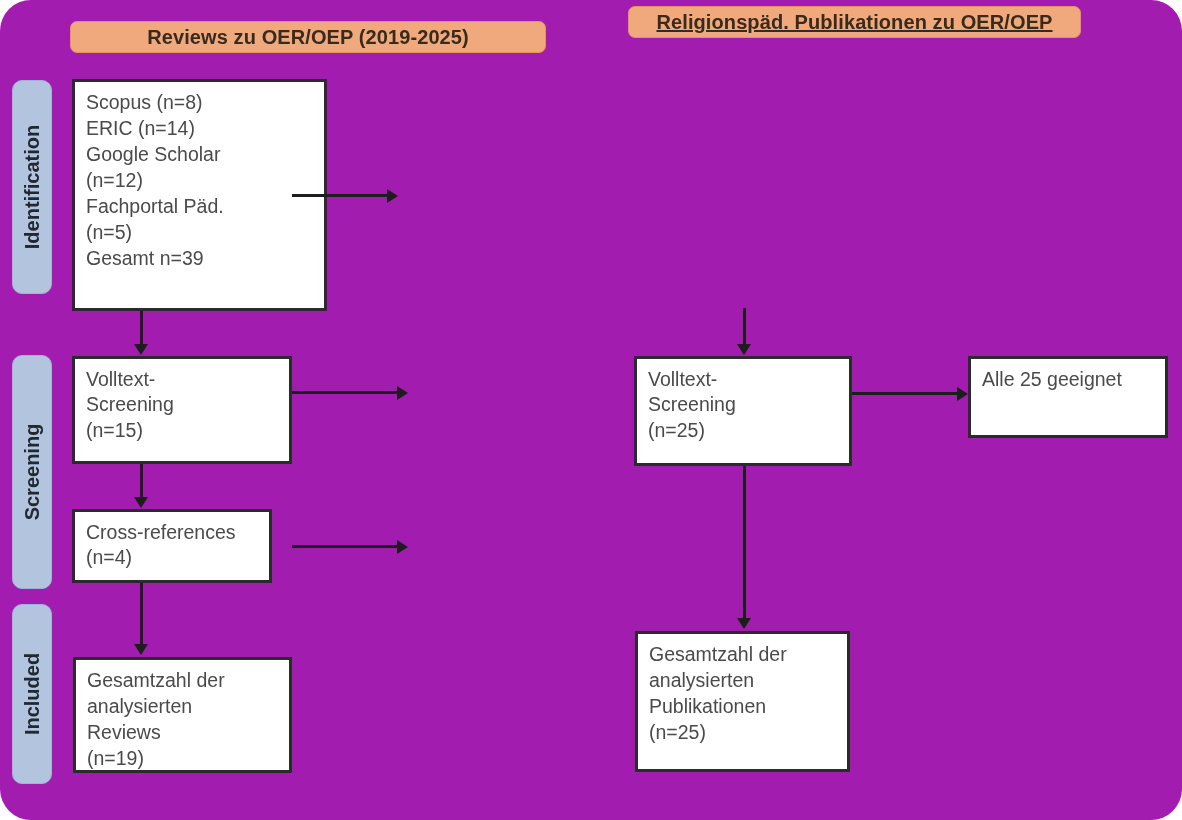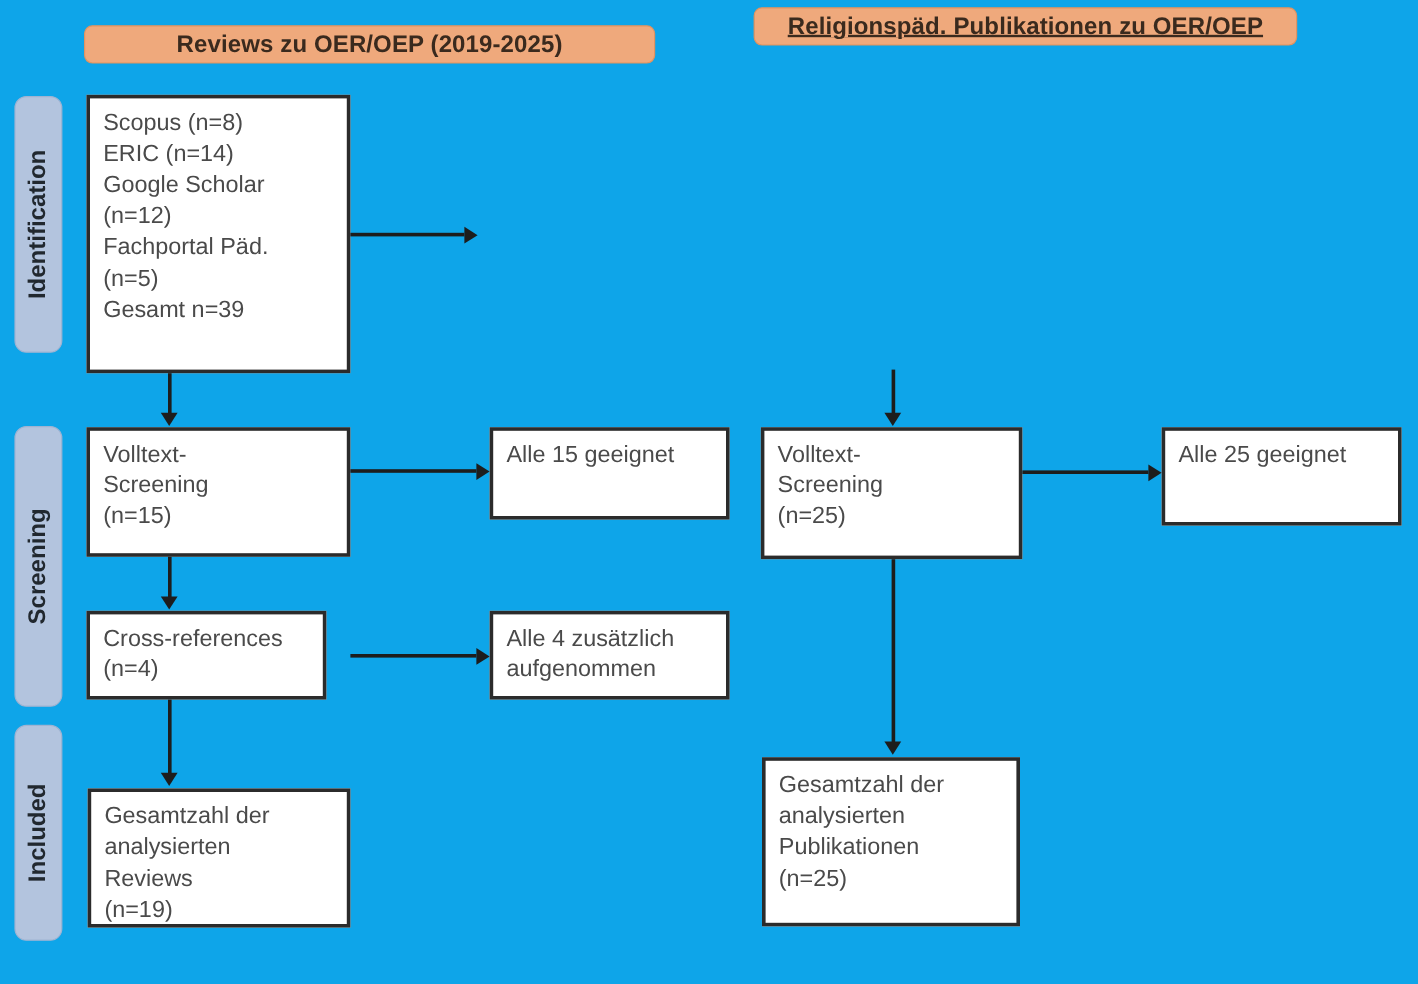--- a/index.html
+++ b/index.html
@@ -7,22 +7,23 @@
     padding: 0;
     background: #ffffff;
   }
   body {
     font-family: "Liberation Sans", "DejaVu Sans", sans-serif;
   }
   #stage {
     position: relative;
     width: 1182px;
     height: 820px;
-    background: #0ea5e9;
+    background: #a21caf;
     overflow: hidden;
+    border-radius: 31px;
   }
 
   
   .col-header {
     position: absolute;
     background: #efa97c;
     border: 1px solid #e2935f;
     border-radius: 7px;
     color: #3a2a1e;
     font-weight: bold;
@@ -111,52 +112,49 @@
   </div>
 
   <div class="stage-pill" style="left:12px; top:355px; width:40px; height:234px;">
     <span class="pill-text">Screening</span>
   </div>
 
   <div class="stage-pill" style="left:12px; top:604px; width:40px; height:180px;">
     <span class="pill-text">Included</span>
   </div>
 
-  <div class="box" style="left:72px; top:79px; width:220px; height:232px;">Scopus (n=8)
+  <div class="box" style="left:72px; top:79px; width:255px; height:232px;">Scopus (n=8)
 ERIC (n=14)
 Google Scholar
 (n=12)
 Fachportal Päd.
 (n=5)
 Gesamt n=39</div>
 
 
   <div class="hline" style="left:292px; top:194px; width:95px;"></div>
   <div class="arrow-right" style="left:387px; top:189px;"></div>
 
   <div class="vline" style="left:140px; top:311px; width:3px; height:34px;"></div>
   <div class="arrow-down" style="left:134px; top:344px;"></div>
 
   <div class="box compact" style="left:72px; top:356px; width:220px; height:108px;">Volltext-
 Screening
 (n=15)</div>
 
-  <div class="box" style="left:408px; top:356px; width:200px; height:77px;">Alle 15 geeignet</div>
 
   <div class="hline" style="left:292px; top:391px; width:105px;"></div>
   <div class="arrow-right" style="left:397px; top:386px;"></div>
 
   <div class="vline" style="left:140px; top:464px; width:3px; height:34px;"></div>
   <div class="arrow-down" style="left:134px; top:497px;"></div>
 
   <div class="box compact" style="left:72px; top:509px; width:200px; height:74px;">Cross-references
 (n=4)</div>
 
-  <div class="box compact" style="left:408px; top:509px; width:200px; height:74px;">Alle 4 zusätzlich
-aufgenommen</div>
 
   <div class="hline" style="left:292px; top:545px; width:105px;"></div>
   <div class="arrow-right" style="left:397px; top:540px;"></div>
 
   <div class="vline" style="left:140px; top:583px; width:3px; height:62px;"></div>
   <div class="arrow-down" style="left:134px; top:644px;"></div>
 
   <div class="box" style="left:73px; top:657px; width:219px; height:116px;">Gesamtzahl der
 analysierten
 Reviews

